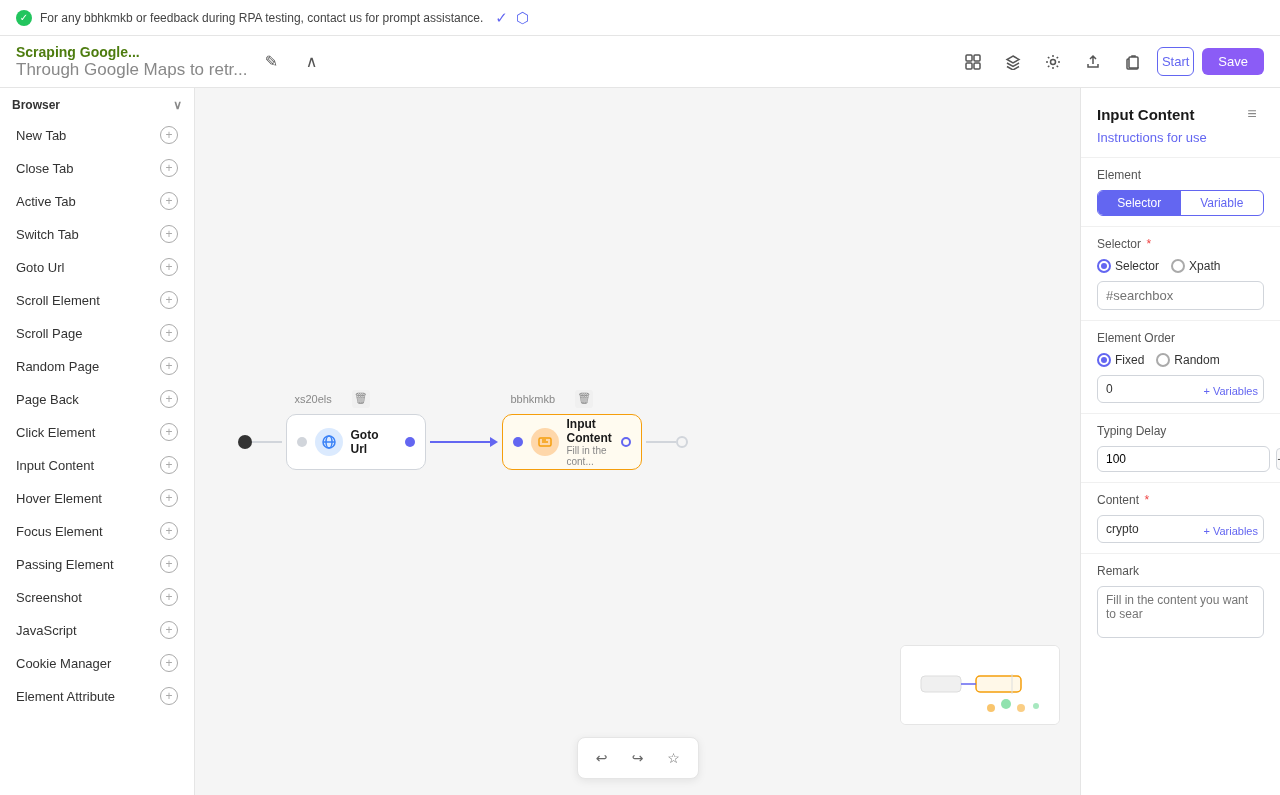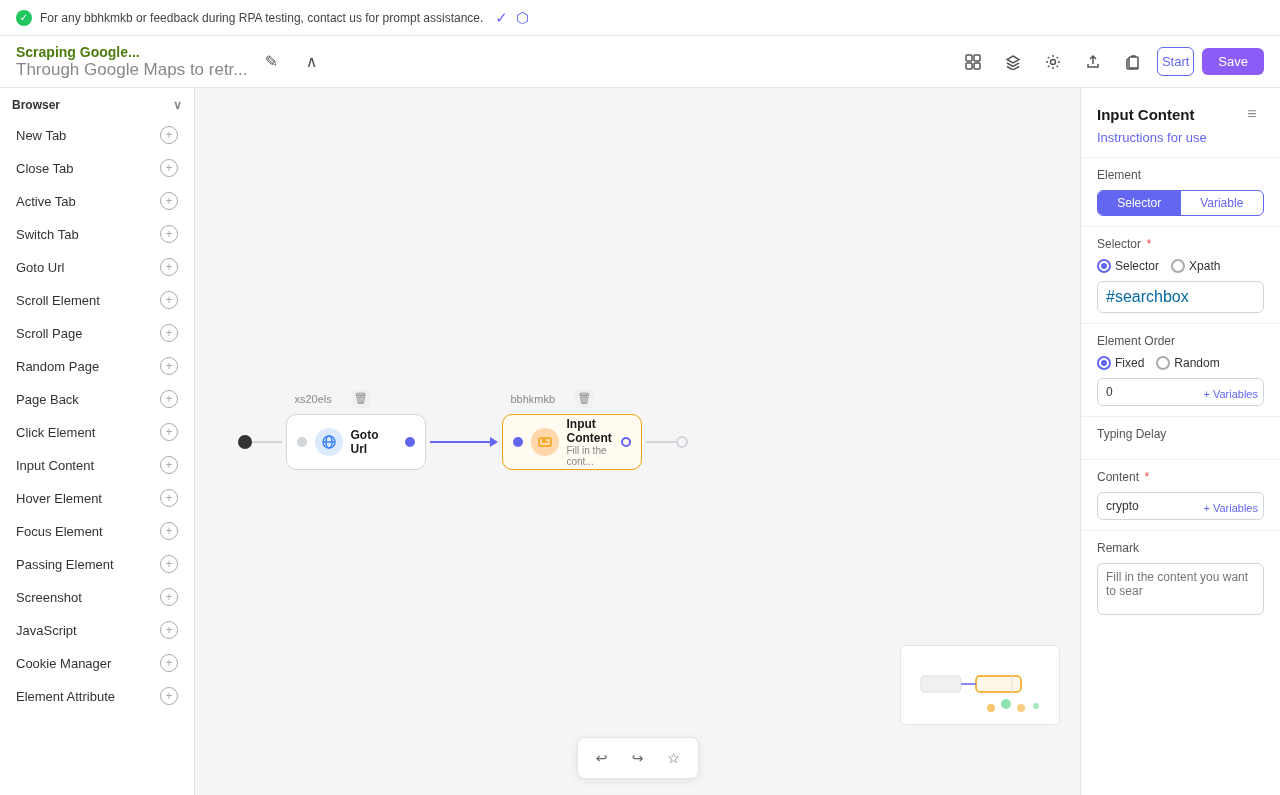--- a/index.html
+++ b/index.html
@@ -383,22 +383,22 @@
       content: '';
       width: 6px; height: 6px;
       background: #6366f1;
       border-radius: 50%;
     }
     .text-input-field {
       width: 100%;
       border: 1.5px solid #d1d5db;
       border-radius: 6px;
       padding: 6px 8px;
-      font-size: 16px;
-      color: #0369a1;
+      font-size: 13px;
+      color: #737373;
       outline: none;
       position: relative;
     }
     .input-wrapper {
       position: relative;
     }
     .input-wrapper textarea,
     .input-wrapper input {
       width: 100%;
       border: 1.5px solid #d1d5db;
@@ -735,20 +735,25 @@
           </label>
         </div>
         <div class="input-wrapper">
           <input type="text" class="text-input-field" value="0" style="padding-right: 70px;">
           <span class="variables-link">+ Variables</span>
         </div>
       </div>
 
       <div class="panel-section">
         <div class="panel-section-label">Typing Delay</div>
+        <div class="stepper-row">
+          <input type="text" class="stepper-input" value="100" style="">
+          <button class="stepper-btn">−</button>
+
+        </div>
       </div>
 
       <div class="panel-section">
         <div class="panel-section-label">
           <span>Content</span>
           <span style="color:#ef4444; margin-left:2px;">*</span>
         </div>
         <div class="input-wrapper">
           <input type="text" class="text-input-field" value="crypto" style="padding-right: 70px;">
           <span class="variables-link">+ Variables</span>

